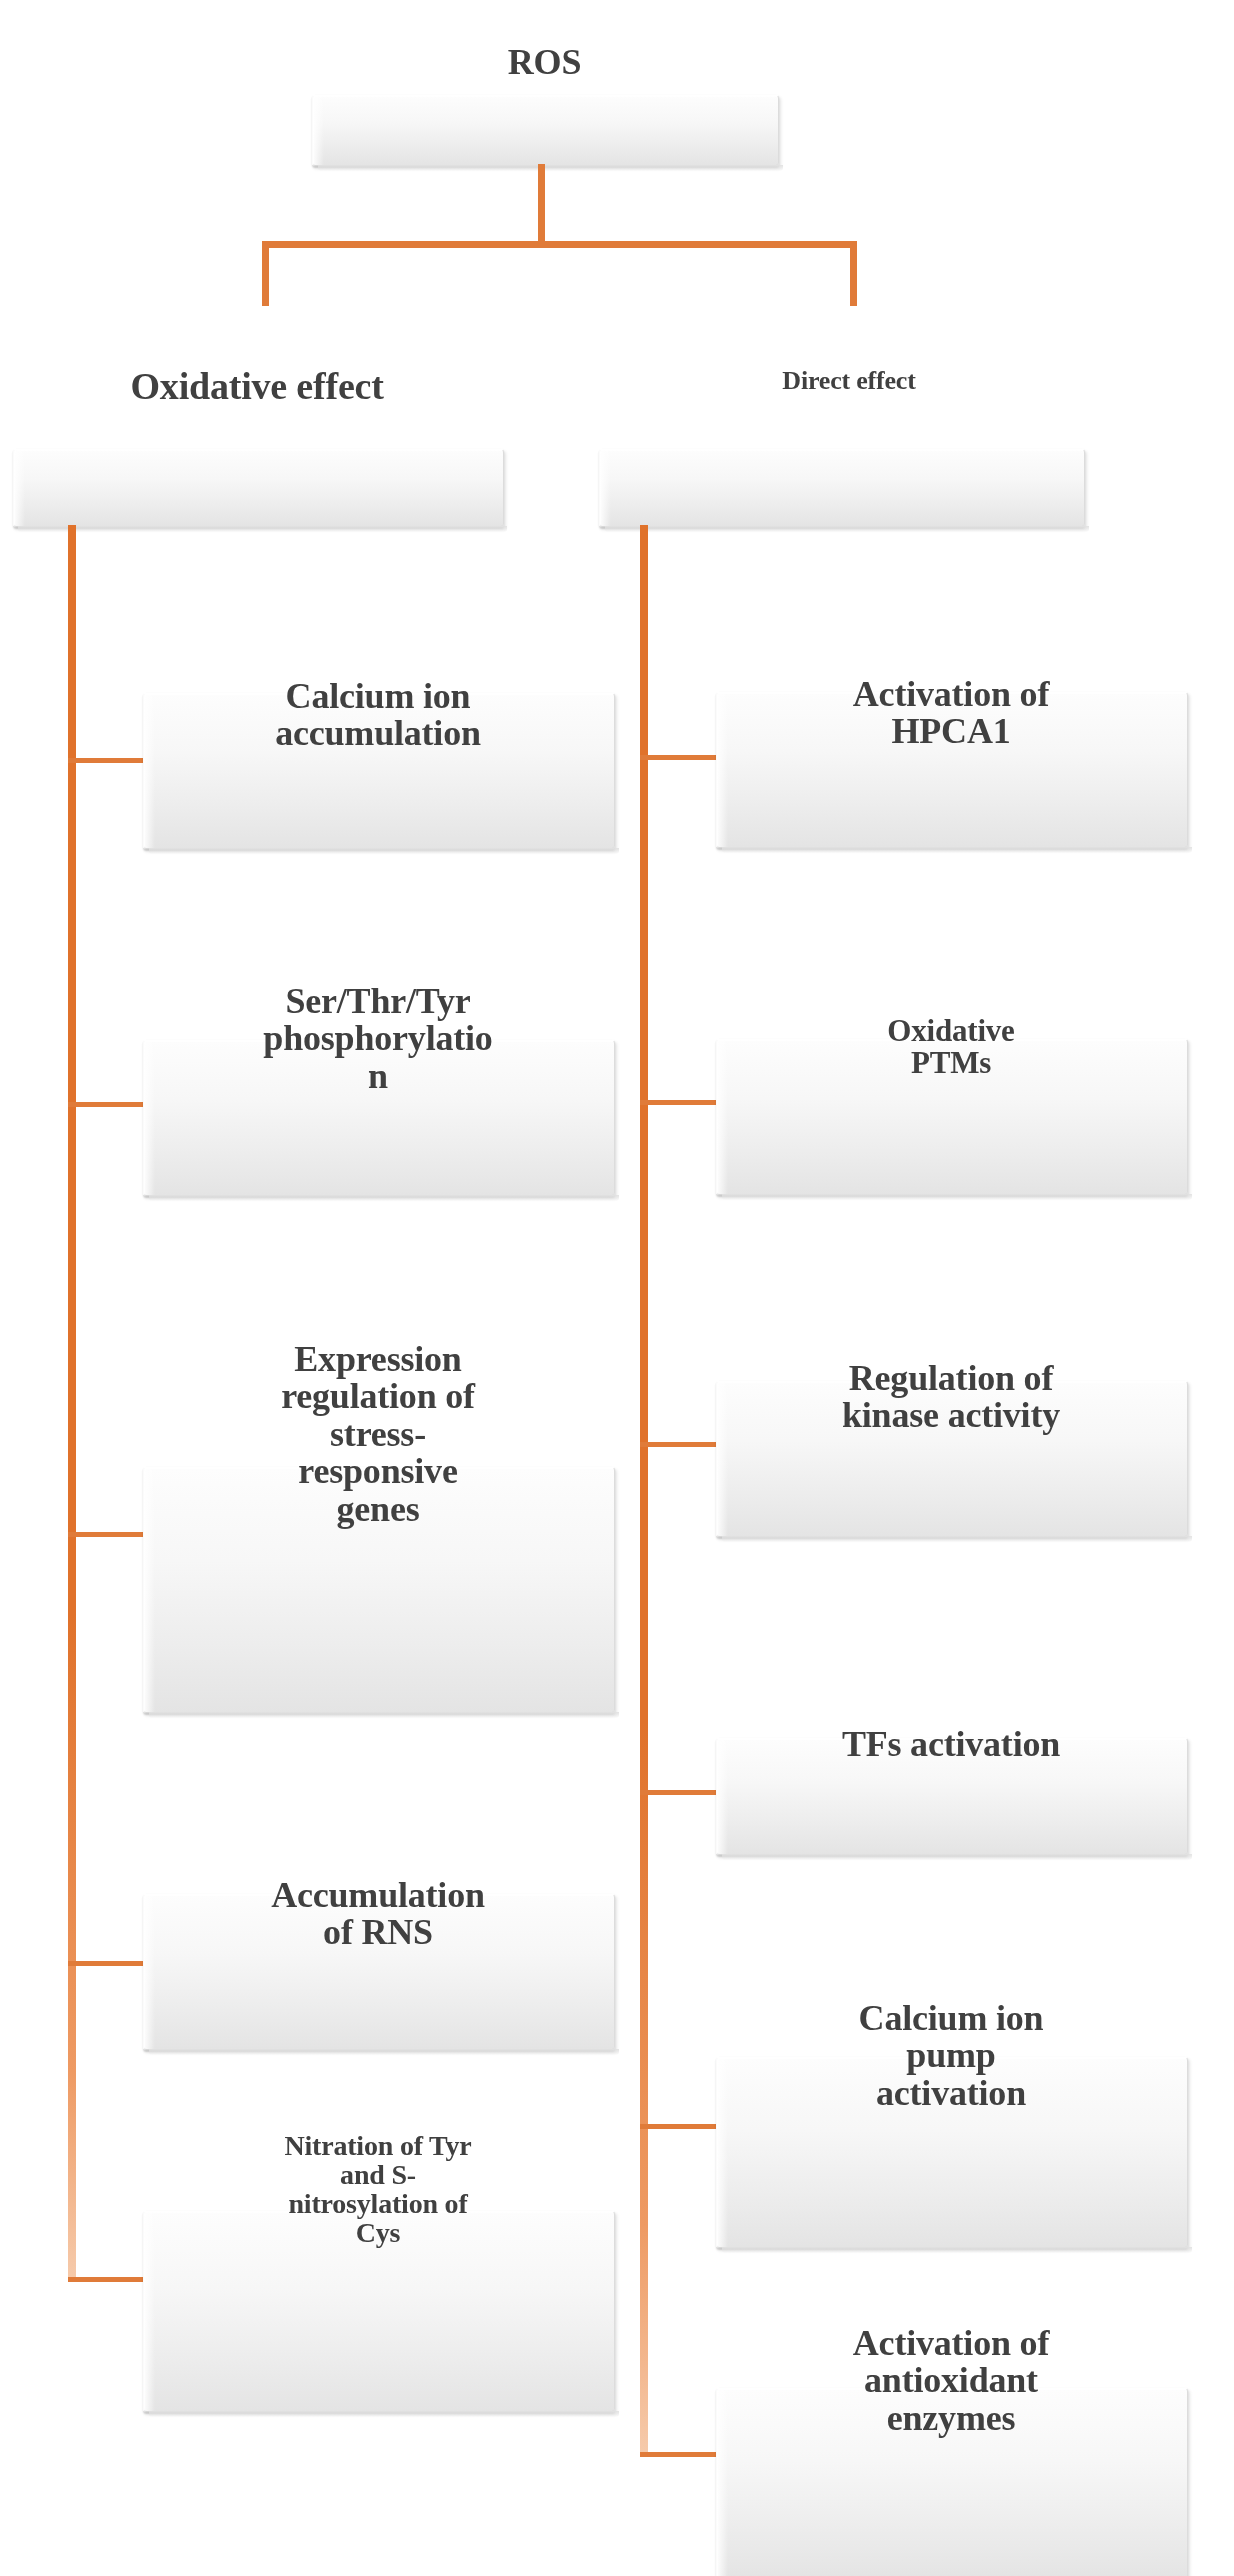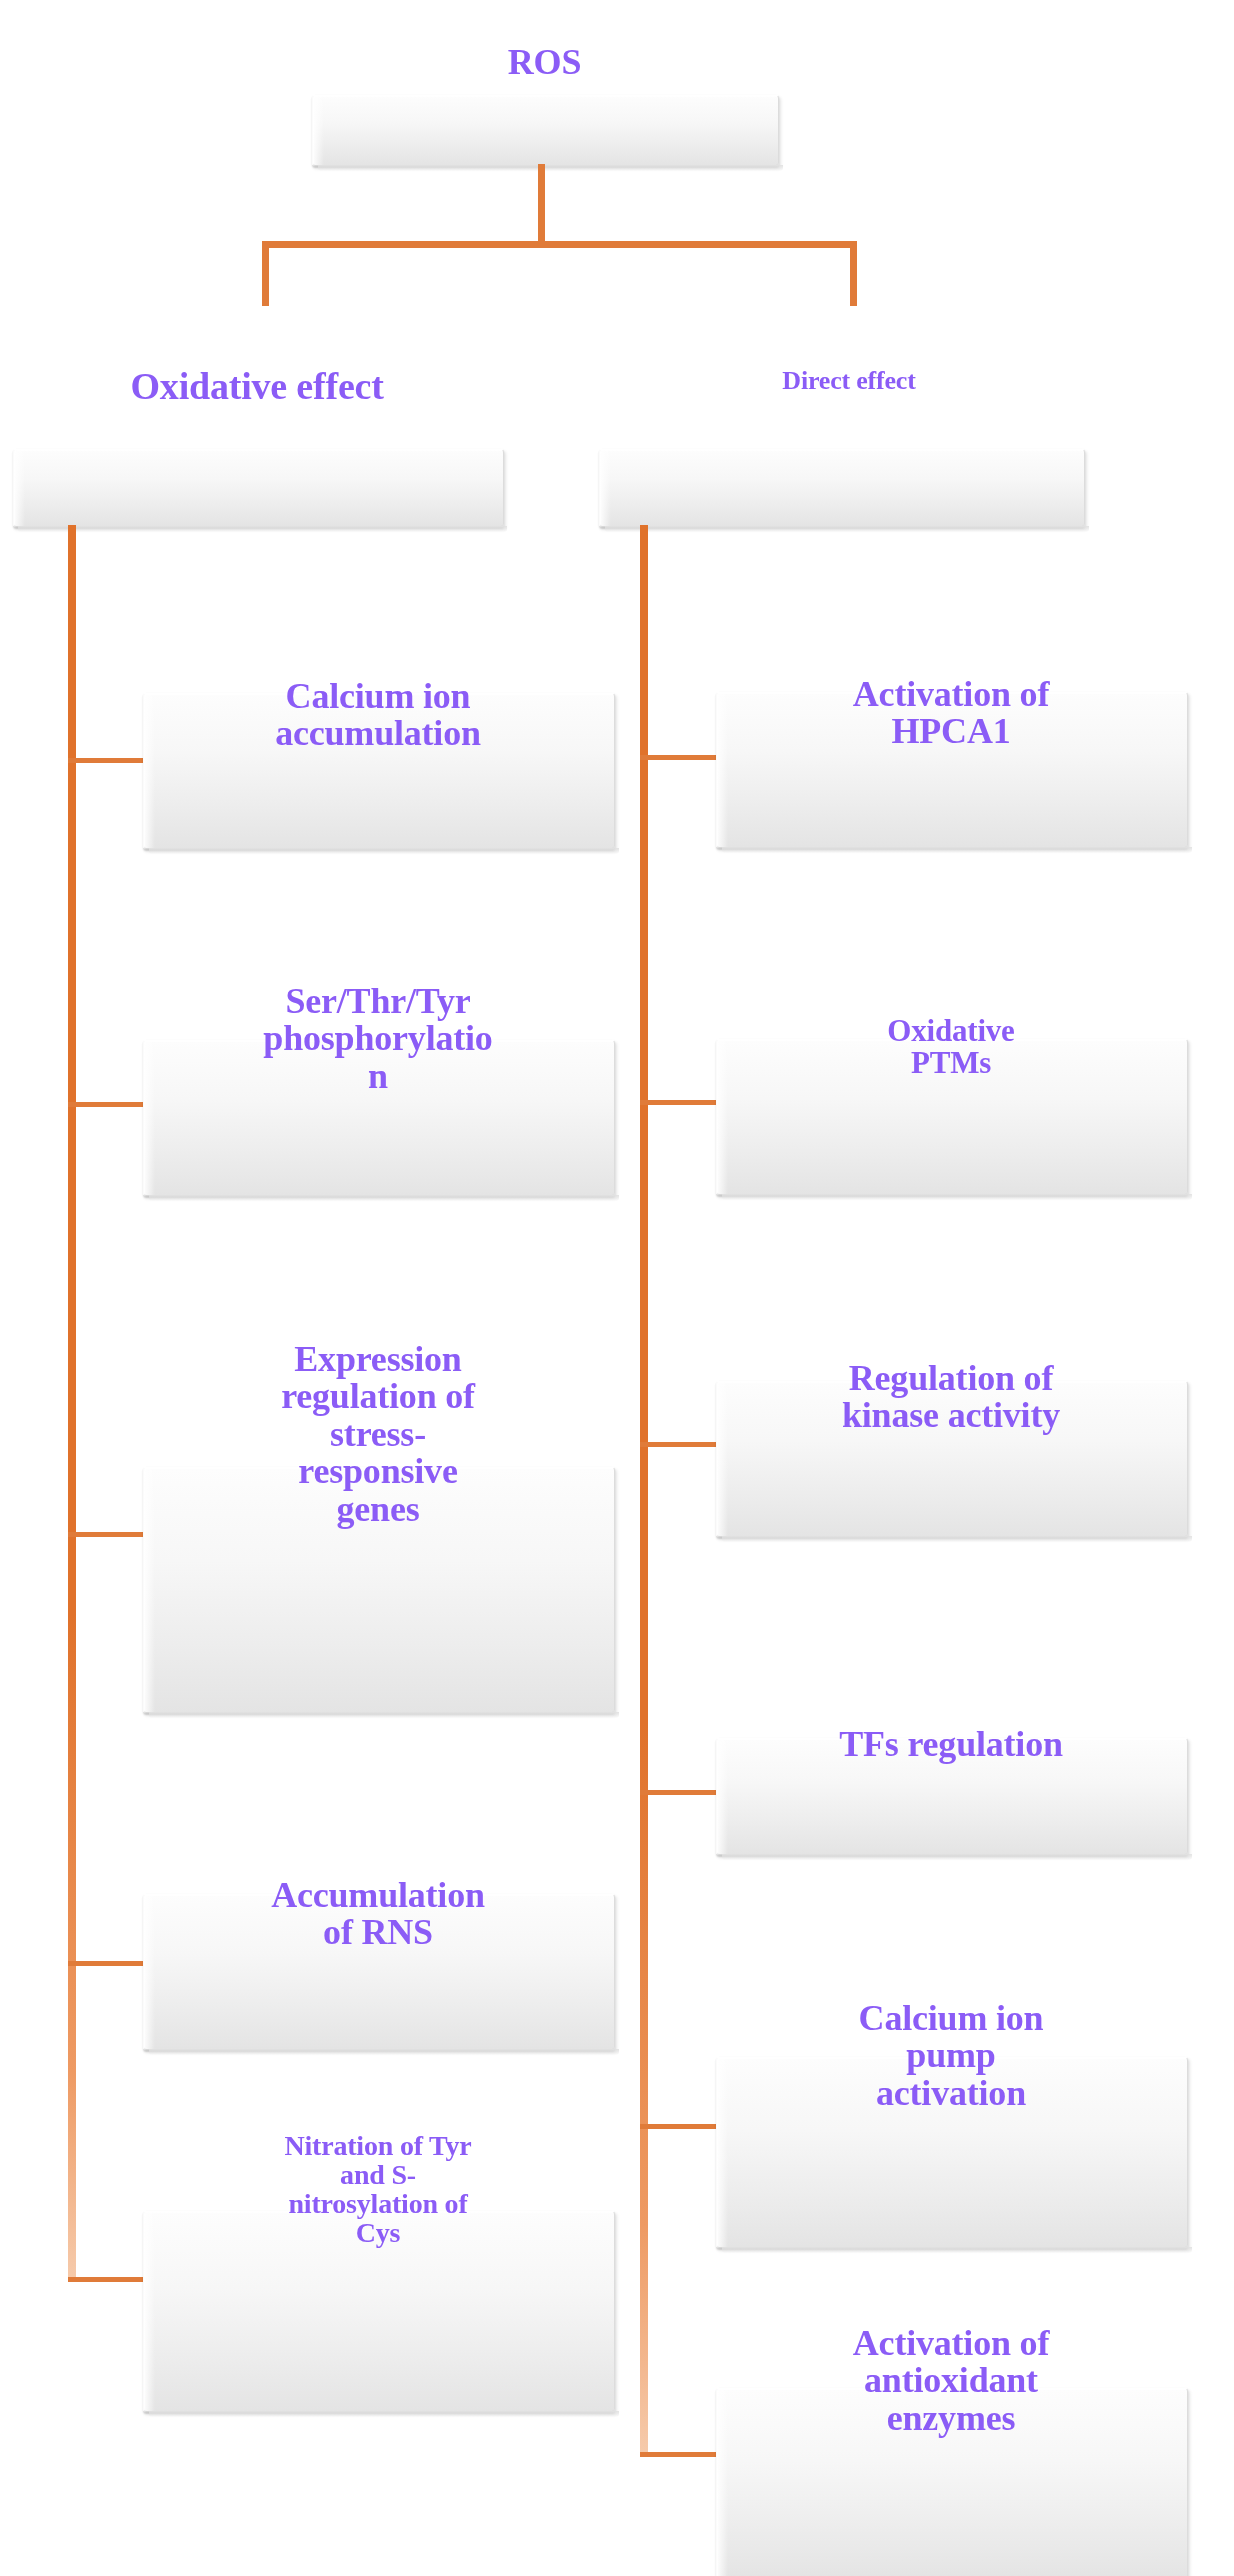--- a/index.html
+++ b/index.html
@@ -42,21 +42,21 @@
     left:4.7px;right:-4.7px;bottom:-5.5px;height:5.5px;
     background:linear-gradient(180deg,rgba(225,225,225,0.95),rgba(245,245,245,0.15));
     border-radius:0 0 3.2px 3.2px;
     pointer-events:none;
   }
   
   .label{
     position:absolute;
     text-align:center;
     font-weight:bold;
-    color:#8b5cf6;
+    color:#404040;
     line-height:1.04;
     letter-spacing:-0.2px;
     white-space:pre-line;
     pointer-events:none;
   }
   
   .vline{position:absolute;background:#E07B39;}
   .hline{position:absolute;background:#E07B39;}
   .trunk{
     position:absolute;
@@ -130,21 +130,21 @@
   <div class="label" style="left:716px;top:1015px;width:470px;font-size:31px;">Oxidative
 PTMs</div>
 
   <div class="hline" style="left:640px;top:1442px;width:76px;height:4.7px;"></div>
   <div class="box" style="left:716px;top:1381px;width:470px;height:154px;"></div>
   <div class="label" style="left:716px;top:1360px;width:470px;font-size:36px;">Regulation of
 kinase activity</div>
 
   <div class="hline" style="left:640px;top:1790px;width:76px;height:4.7px;"></div>
   <div class="box" style="left:716px;top:1738px;width:470px;height:115px;"></div>
-  <div class="label" style="left:716px;top:1726px;width:470px;font-size:36px;">TFs regulation</div>
+  <div class="label" style="left:716px;top:1726px;width:470px;font-size:36px;">TFs activation</div>
 
   <div class="hline" style="left:640px;top:2124px;width:76px;height:4.7px;"></div>
   <div class="box" style="left:716px;top:2057px;width:470px;height:189px;"></div>
   <div class="label" style="left:716px;top:2000px;width:470px;font-size:36px;">Calcium ion
 pump
 activation</div>
 
   <div class="hline" style="left:640px;top:2452px;width:76px;height:4.7px;"></div>
   <div class="box" style="left:716px;top:2388px;width:470px;height:189px;"></div>
   <div class="label" style="left:716px;top:2325px;width:470px;font-size:36px;">Activation of

